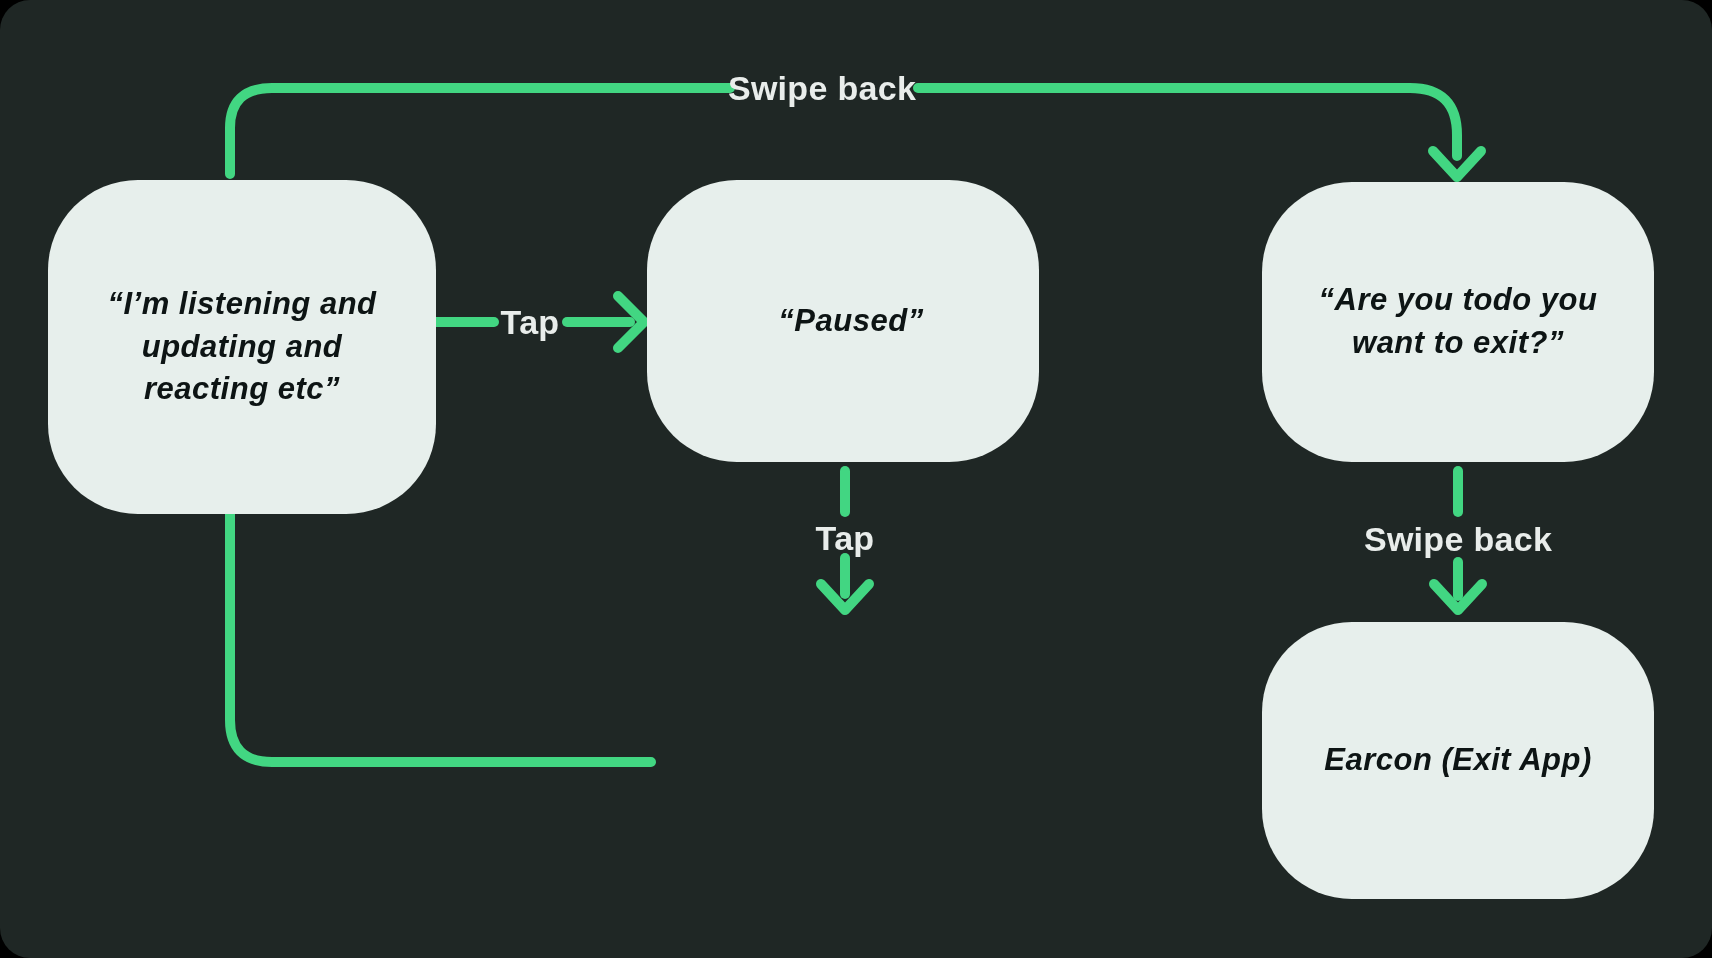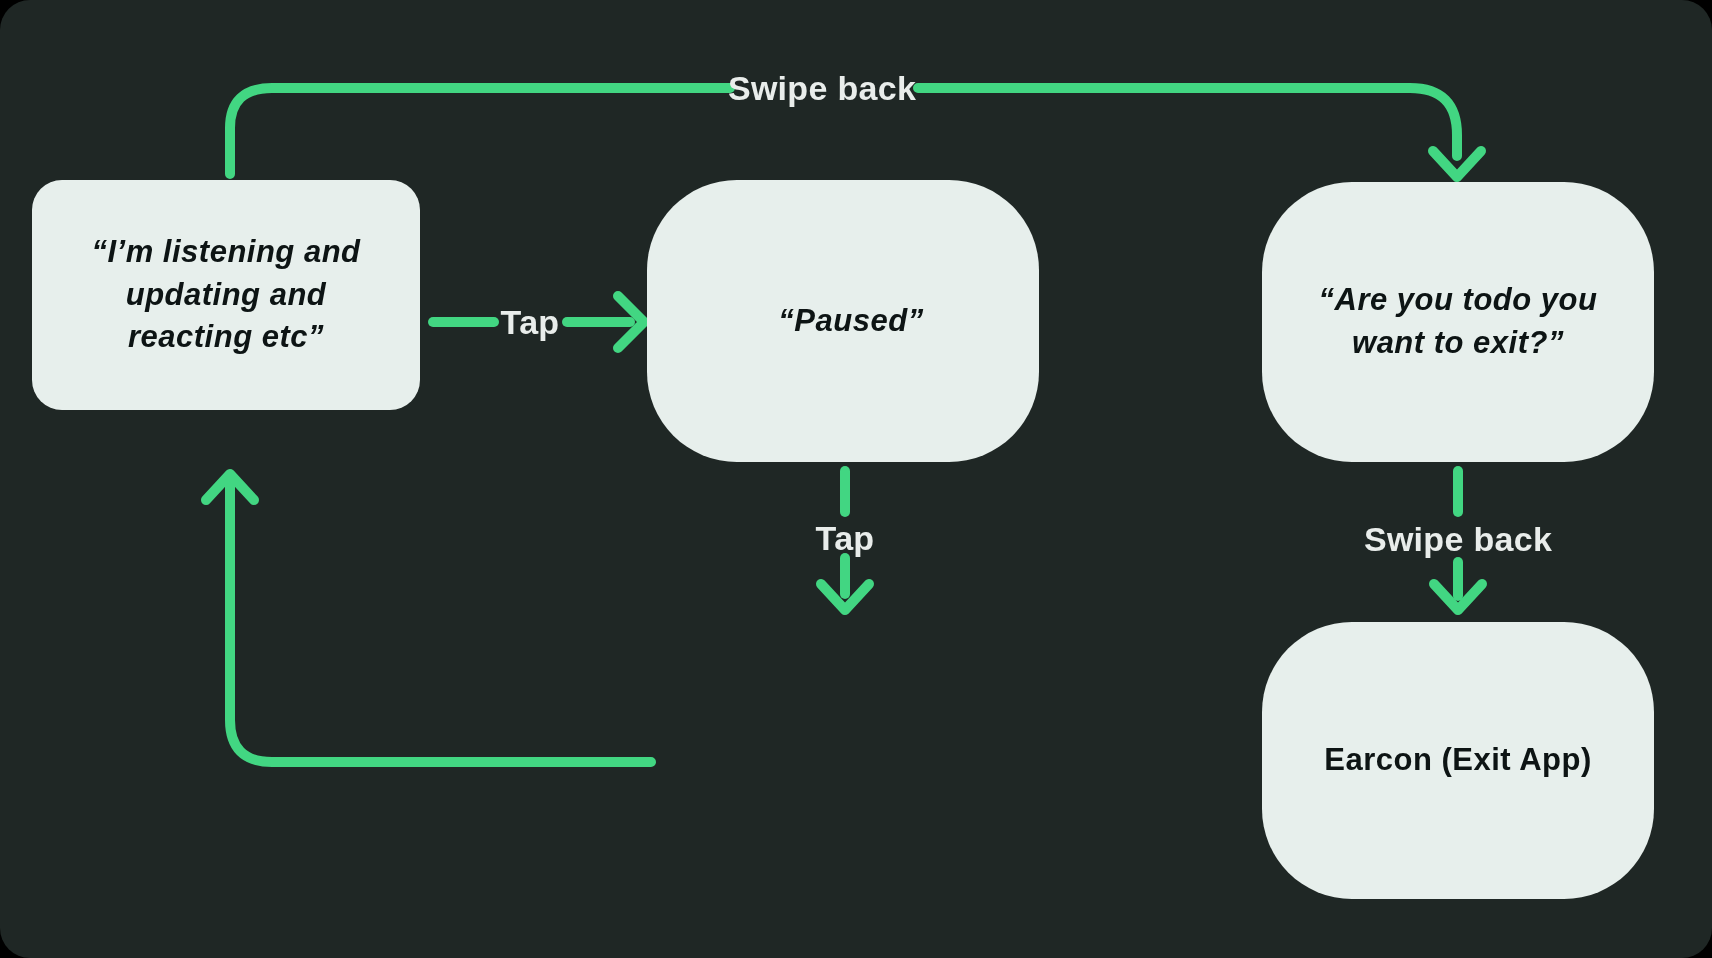--- a/index.html
+++ b/index.html
@@ -42,21 +42,21 @@
     display:flex;
     align-items:center;
     justify-content:center;
     text-align:center;
     color:var(--node-text);
     font-size:31px;
     font-weight:700;
     line-height:1.38;
     letter-spacing:.5px;
   }
-  .node .node-text{display:block;}
+  .node .node-text{display:block;font-style:italic;}
   .node.quote .node-text{font-style:italic;}
   .edge-label{
     position:absolute;
     transform:translate(-50%,-50%);
     color:var(--label-text);
     font-size:34px;
     font-weight:700;
     letter-spacing:.3px;
     white-space:nowrap;
   }
@@ -86,21 +86,21 @@
     <path d="M 821 584 L 845 610 L 869 584"></path>
 
     <path d="M 651 762 L 272 762 Q 230 762 230 720 L 230 480"></path>
     <path d="M 206 500 L 230 474 L 254 500"></path>
 
     <path d="M 1458 471 L 1458 512"></path>
     <path d="M 1458 562 L 1458 596"></path>
     <path d="M 1434 584 L 1458 610 L 1482 584"></path>
   </svg>
 
-  <div class="node quote node-listening" style="left:32px;top:180px;width:388px;height:230px;border-radius:30px;">
+  <div class="node quote node-listening" style="left:48px;top:180px;width:388px;height:334px;">
     <span class="node-text">“I’m listening and updating and reacting etc”</span>
   </div>
 
   <div class="node quote node-paused" style="left:647px;top:180px;width:392px;height:282px;padding-left:16px;">
     <span class="node-text">“Paused”</span>
   </div>
 
   <div class="node quote node-exit-confirm" style="left:1262px;top:182px;width:392px;height:280px;">
     <span class="node-text">“Are you todo you want to exit?”</span>
   </div>

